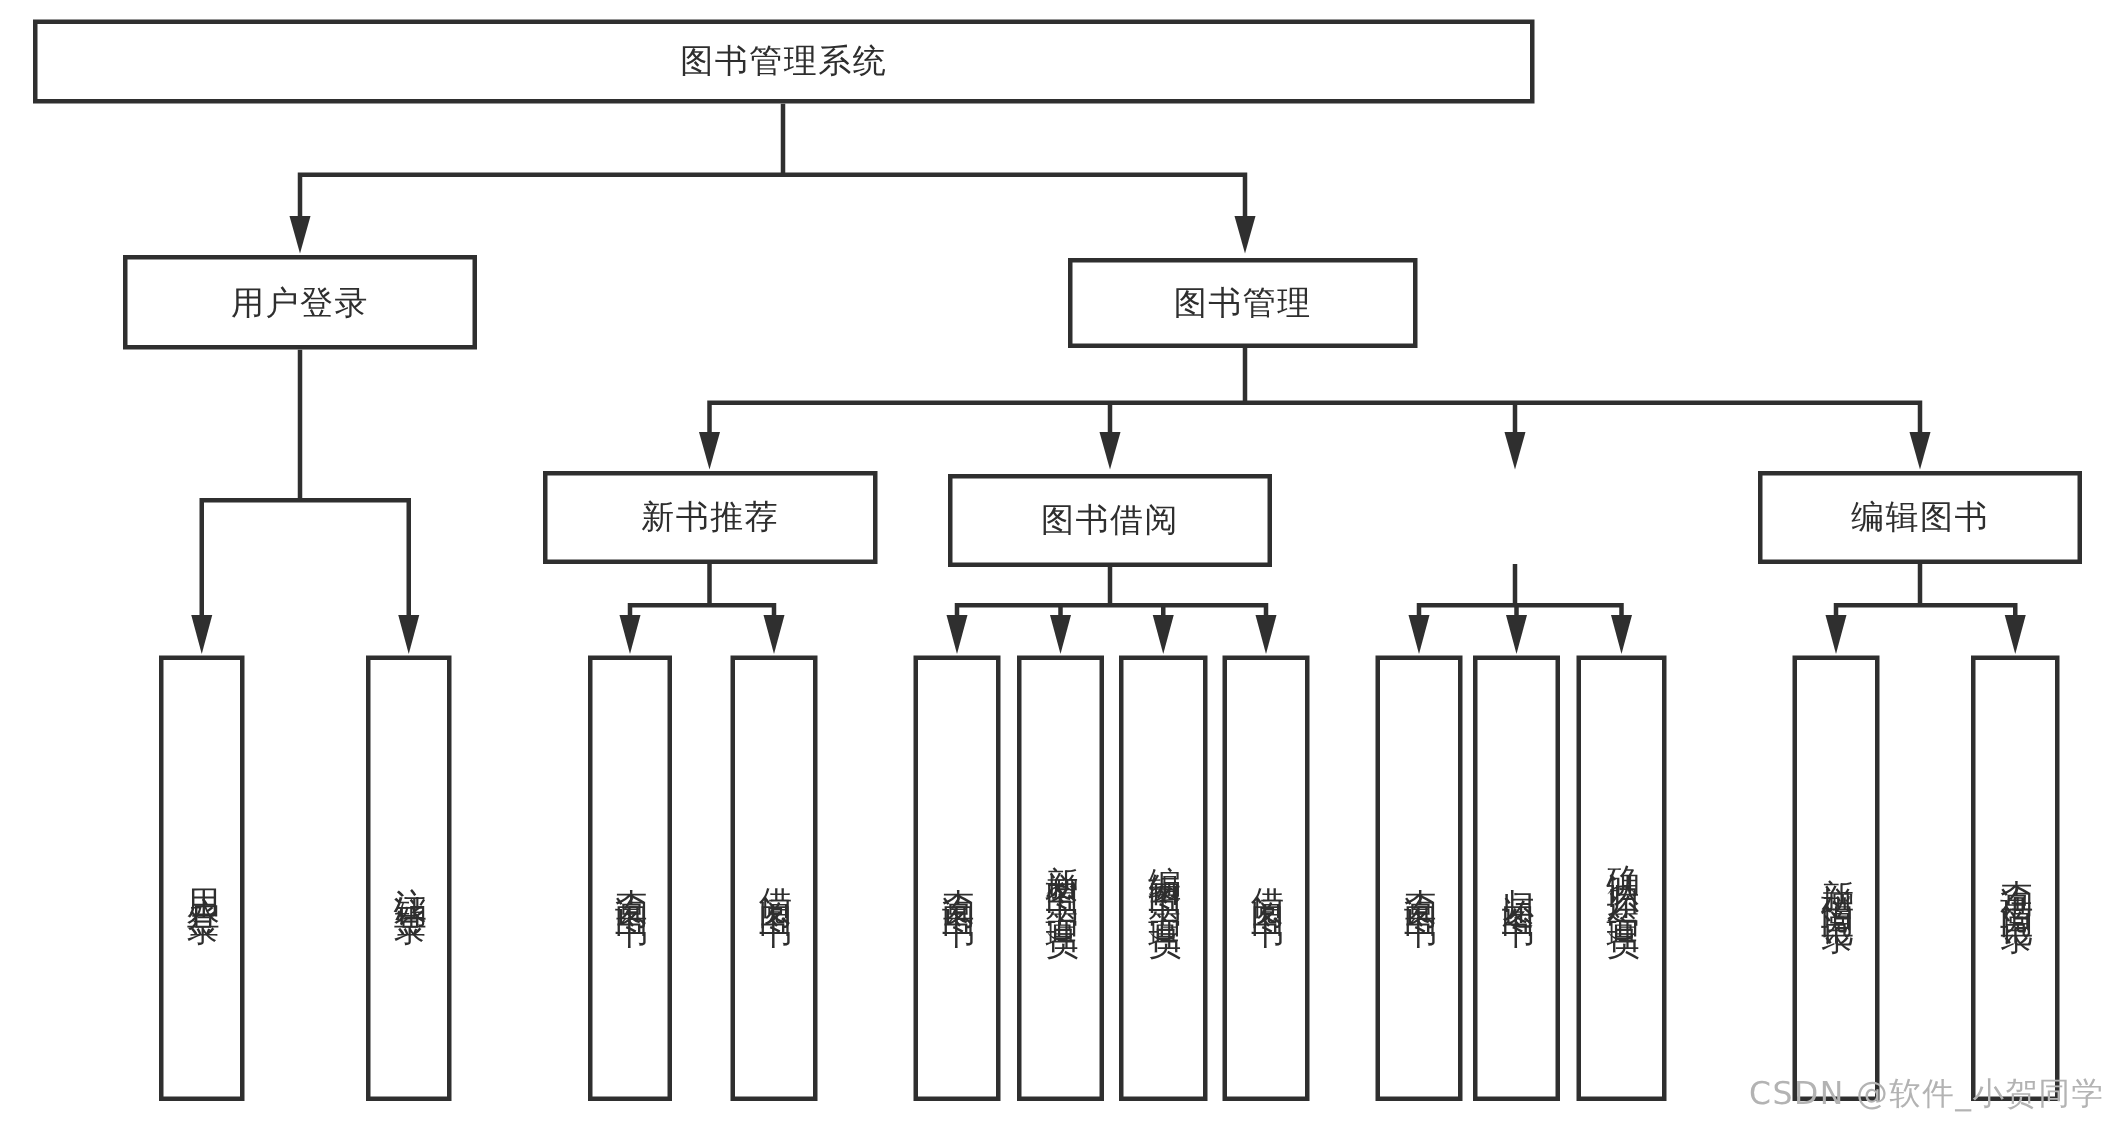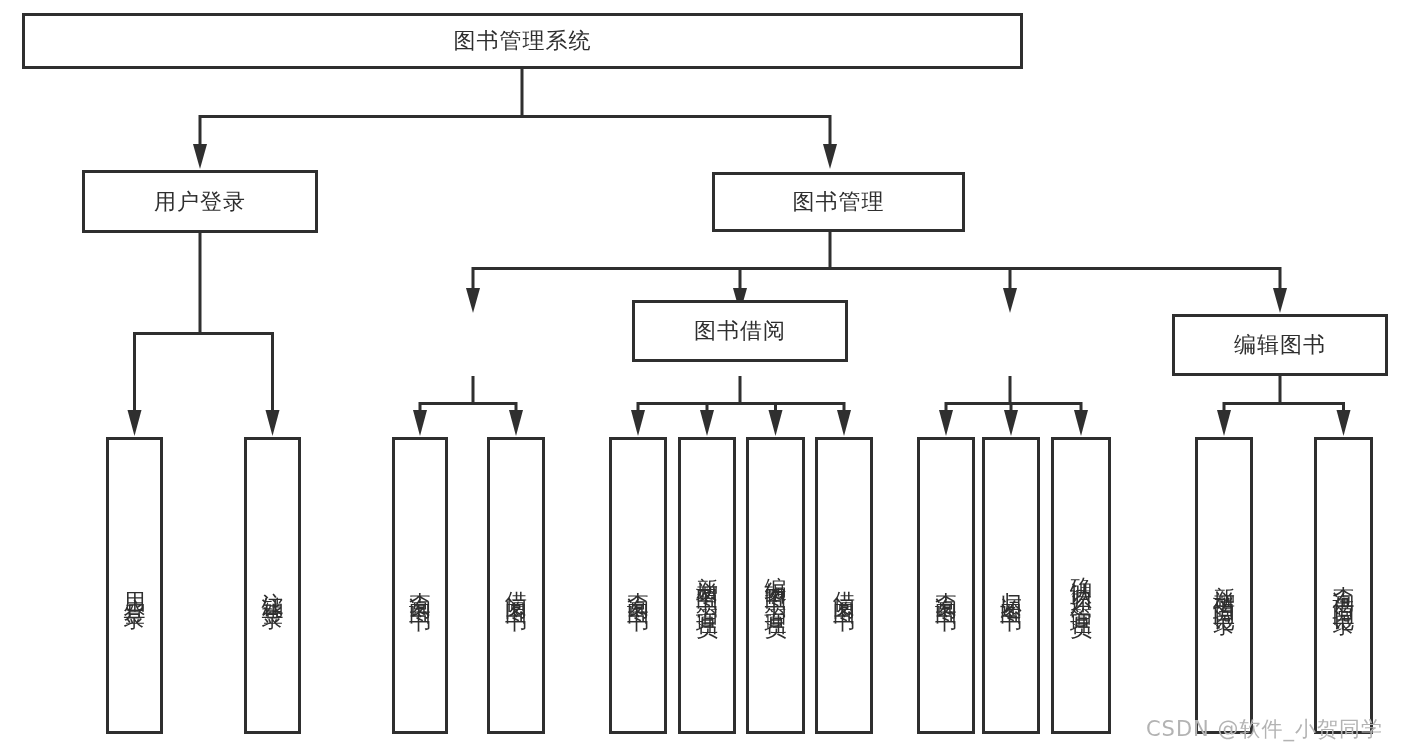--- a/index.html
+++ b/index.html
@@ -43,44 +43,44 @@
     letter-spacing: 6px;
     font-size: 22px;
     line-height: 1;
     color: #2e2e2e;
     white-space: nowrap;
   }
   
   .n-root           { left: 22px;  top: 13px;  width: 1001px; height: 56px; }
   
   .n-user-login     { left: 82px;  top: 170px; width: 236px;  height: 63px; }
-  .n-book-mgmt      { left: 712px; top: 172px; width: 253px;  height: 60px; }
+  .n-book-mgmt      { left: 712px; top: 172px; width: 233px;  height: 60px; }
   
   .n-new-book-rec   { left: 362px;  top: 314px; width: 223px; height: 62px; }
-  .n-book-borrow    { left: 632px;  top: 300px; width: 216px; height: 62px; }
+  .n-book-borrow    { left: 632px;  top: 316px; width: 216px; height: 62px; }
   .n-current-borrow { left: 902px;  top: 314px; width: 216px; height: 62px; }
   .n-borrow-record  { left: 1172px; top: 314px; width: 216px; height: 62px; }
   
   .n-leaf-user-login   { left: 106px;  top: 437px; width: 57px; height: 297px; }
   .n-leaf-logout       { left: 244px;  top: 437px; width: 57px; height: 297px; }
   .n-nbr-query         { left: 392px;  top: 437px; width: 56px; height: 297px; }
   .n-nbr-borrow        { left: 487px;  top: 437px; width: 58px; height: 297px; }
   .n-bb-query          { left: 609px;  top: 437px; width: 58px; height: 297px; }
   .n-bb-add            { left: 678px;  top: 437px; width: 58px; height: 297px; }
   .n-bb-edit           { left: 746px;  top: 437px; width: 59px; height: 297px; }
   .n-bb-borrow         { left: 815px;  top: 437px; width: 58px; height: 297px; }
   .n-cb-query          { left: 917px;  top: 437px; width: 58px; height: 297px; }
   .n-cb-return         { left: 982px;  top: 437px; width: 58px; height: 297px; }
   .n-cb-confirm        { left: 1051px; top: 437px; width: 60px; height: 297px; }
   .n-br-add            { left: 1195px; top: 437px; width: 58px; height: 297px; }
   .n-br-query          { left: 1314px; top: 437px; width: 59px; height: 297px; }
 
   .watermark {
     position: absolute;
-    right: 22px;
+    right: 2px;
     bottom: 4px;
     font-size: 21px;
     color: #b3b3b3;
     letter-spacing: 1px;
     pointer-events: none;
   }
 </style>
 </head>
 <body>
 
@@ -137,20 +137,23 @@
     <span>图书管理系统</span>
   </div>
 
   <div class="node n-user-login">
     <span>用户登录</span>
   </div>
   <div class="node n-book-mgmt">
     <span>图书管理</span>
   </div>
 
+  <div class="node n-new-book-rec">
+    <span>新书推荐</span>
+  </div>
   <div class="node n-book-borrow">
     <span>图书借阅</span>
   </div>
   <div class="node n-borrow-record">
     <span>编辑图书</span>
   </div>
 
   <div class="node leaf n-leaf-user-login">
     <span class="vtext">用户登录</span>
   </div>

